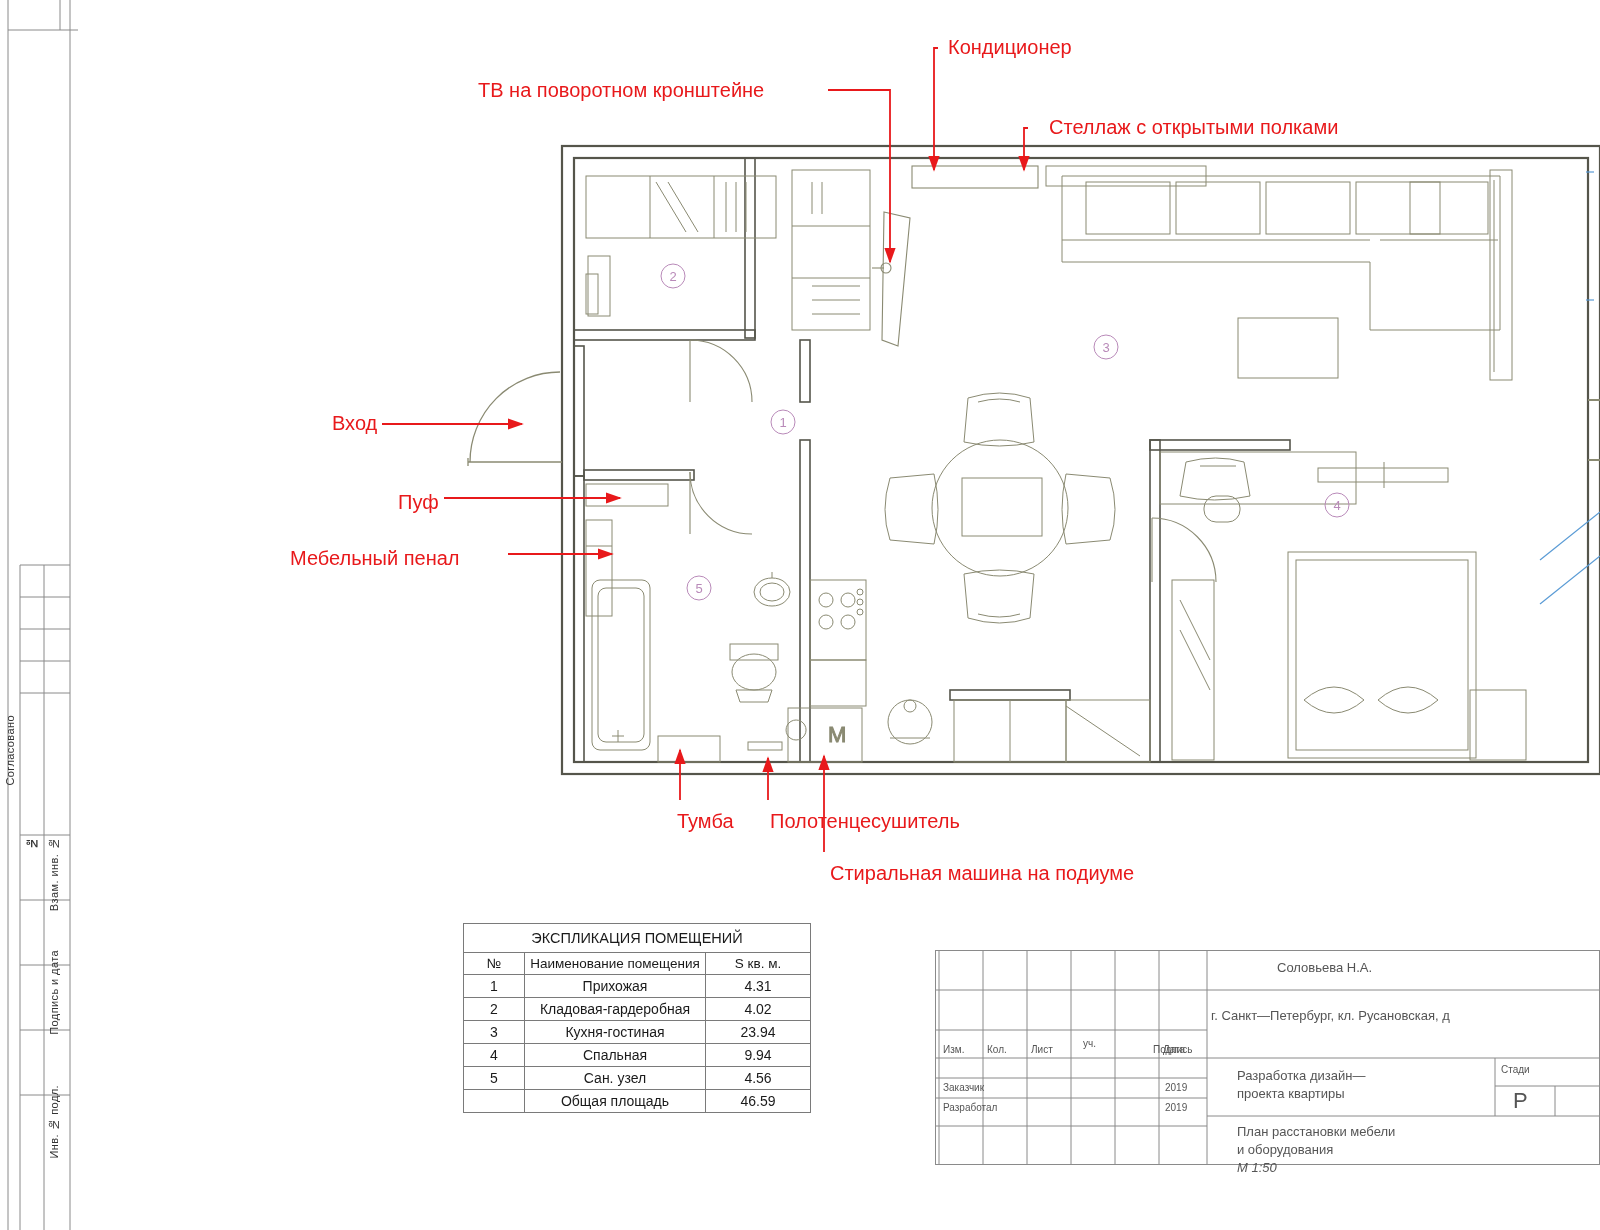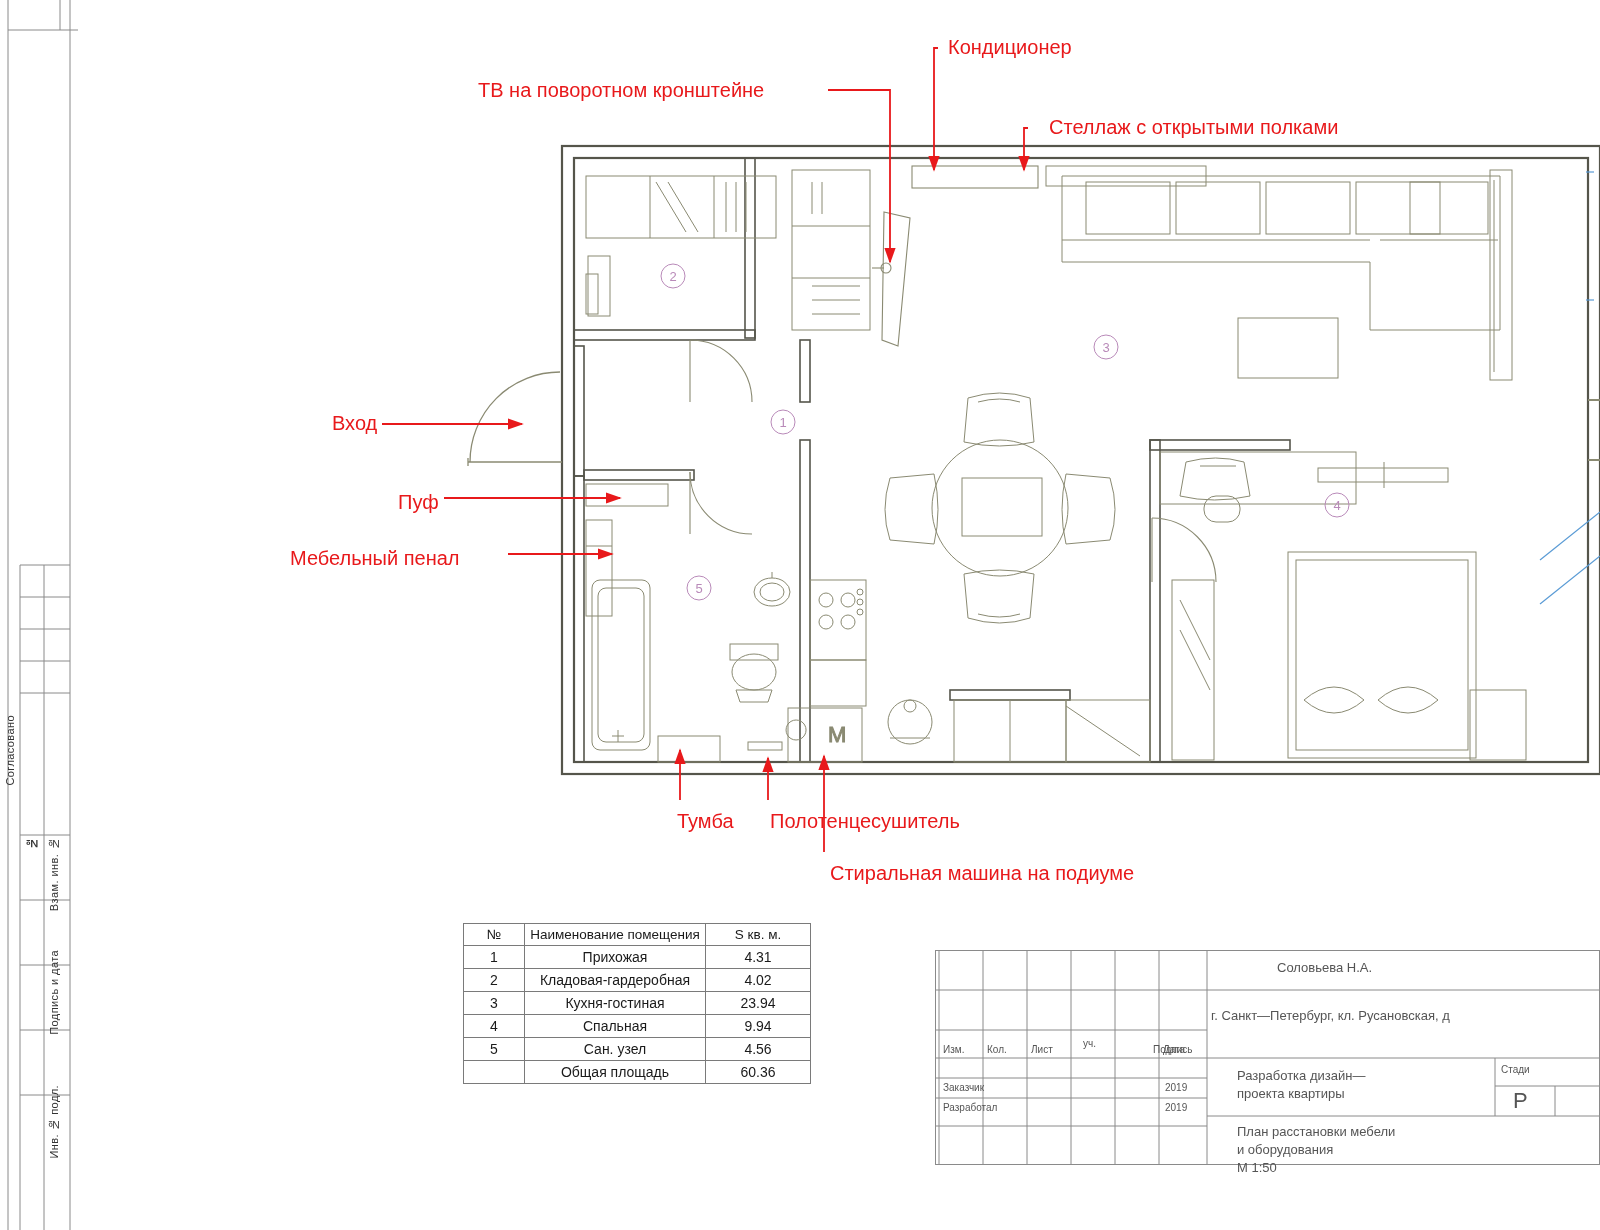--- a/index.html
+++ b/index.html
@@ -366,20 +366,23 @@
   <div class="callout" style="left:332px; top:412px;">Вход</div>
   <div class="callout" style="left:398px; top:491px;">Пуф</div>
   <div class="callout" style="left:290px; top:547px;">Мебельный пенал</div>
   <div class="callout" style="left:677px; top:810px;">Тумба</div>
   <div class="callout" style="left:770px; top:810px;">Полотенцесушитель</div>
   <div class="callout" style="left:830px; top:862px;">Стиральная машина на подиуме</div>
 </div>
 
 <table class="expl">
   <tbody>
+    <tr class="title-row">
+      <td colspan="3">ЭКСПЛИКАЦИЯ ПОМЕЩЕНИЙ</td>
+    </tr>
     <tr class="hdr">
       <td class="c-num">№</td>
       <td class="c-name">Наименование помещения</td>
       <td class="c-area">S кв. м.</td>
     </tr>
     <tr>
       <td>1</td>
       <td class="row-name">Прихожая</td>
       <td>4.31</td>
     </tr>
@@ -399,21 +402,21 @@
       <td>9.94</td>
     </tr>
     <tr>
       <td>5</td>
       <td class="row-name">Сан. узел</td>
       <td>4.56</td>
     </tr>
     <tr>
       <td></td>
       <td class="row-name">Общая площадь</td>
-      <td>60.36</td>
+      <td>46.59</td>
     </tr>
   </tbody>
 </table>
 
 <div class="titleblock">
   <svg width="665" height="215">
     <g stroke="#8a8a8a" stroke-width="1" fill="none">
 
       <rect x="0.5" y="0.5" width="664" height="214"></rect>
 
@@ -452,14 +455,14 @@
   <div class="tb-txt small" style="left:230px;top:152px;">2019</div>
 
   <div class="tb-txt mid" style="left:342px; top:10px;">Соловьева Н.А.</div>
   <div class="tb-txt mid" style="left:276px; top:58px;">г. Санкт—Петербург, кл. Русановская, д</div>
   <div class="tb-txt mid" style="left:302px; top:118px;">Разработка дизайн—</div>
   <div class="tb-txt mid" style="left:302px; top:136px;">проекта квартиры</div>
   <div class="tb-txt small" style="left:566px; top:114px;">Стади</div>
   <div class="tb-txt big" style="left:578px; top:138px;">Р</div>
   <div class="tb-txt mid" style="left:302px; top:174px;">План расстановки мебели</div>
   <div class="tb-txt mid" style="left:302px; top:192px;">и оборудования</div>
-  <div class="tb-txt mid" style="left:302px; top:210px;">М 1:50</div>
+  <div class="tb-txt mid" style="left:302px; top:210px;font-style:italic;">М 1:50</div>
 </div>
 
 </body></html>

